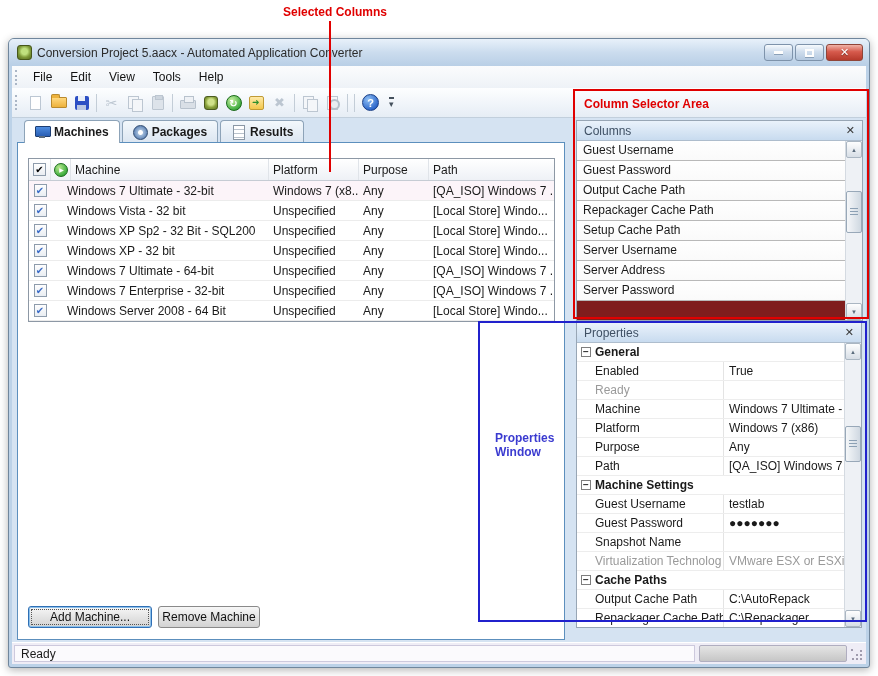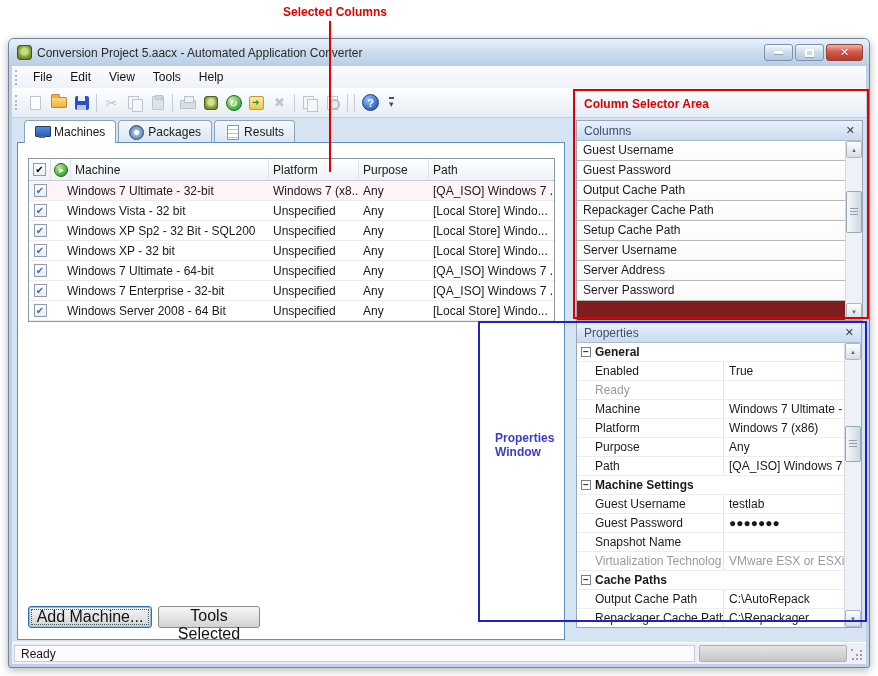--- a/index.html
+++ b/index.html
@@ -74,21 +74,21 @@
   .filter-input { width:152px; height:20px; border:1px solid #9fa9b4; padding:0 5px; font-size:12px;
     font-family:inherit; color:#333; margin:0 4px; background:#fff; }
   .filter-input::placeholder { color:#8a8f96; }
   .help-btn { width:17px; height:17px; border-radius:50%; margin:0 4px; color:#fff; font-weight:bold; font-size:11px;
     display:flex; align-items:center; justify-content:center;
     background:radial-gradient(circle at 35% 30%, #8fc0f5, #2a64c8 75%, #16409a); border:1px solid #1a3f86; }
   .overflow-btn { font-size:9px; color:#44505c; border-top:2px solid #44505c; line-height:8px; margin:0 6px; padding-top:1px; }
 
   
   .client { position:absolute; left:12px; top:118px; width:854px; height:524px; background:#d5e3f2; }
-  .tabstrip { position:absolute; left:24px; top:120px; height:23px; display:flex; z-index:5; }
+  .tabstrip { position:absolute; left:24px; top:120px; height:23px; display:flex; z-index:5;font-weight:bold; }
   .tab { display:flex; align-items:center; gap:5px; padding:0 10px; margin-right:2px; height:22px;
     border:1px solid #8da3b8; border-bottom:none; border-radius:4px 4px 0 0;
     background:linear-gradient(#f3f8fc,#dce6f1); }
   .tab.active { background:#fff; height:23px; }
   .tabicon { width:14px; height:12px; position:relative; }
   .k-machines .tabicon::before { content:""; position:absolute; left:0; top:0; width:14px; height:9px;
     background:linear-gradient(#4f8de0,#2a5fb4); border:1px solid #1c3d72; border-radius:1px; }
   .k-machines .tabicon::after { content:""; position:absolute; left:4px; bottom:0; width:6px; height:2px; background:#5b6b7d; }
   .k-packages .tabicon::before { content:""; position:absolute; left:0; top:-1px; width:13px; height:13px; border-radius:50%;
     background:radial-gradient(circle at 50% 50%, #fff 0 2px, #9db8d8 3px, #5d82b4 7px, #3a5f92); border:1px solid #2e4a70; }
@@ -115,21 +115,21 @@
     background:radial-gradient(circle at 35% 30%, #b8e88e, #3fae3f 70%, #1d7a1d); }
   .trow { height:20px; display:flex; align-items:center; border-bottom:1px solid #ececec; background:#fff; }
   .trow.highlight { background:#fcf4f9; }
   .tc { overflow:hidden; white-space:nowrap; flex:none; }
   .tc-sel { width:22px; display:flex; justify-content:center; }
   .tc-machine { width:218px; padding-left:16px; }
   .tc-platform { width:90px; padding-left:4px; }
   .tc-purpose { width:70px; padding-left:4px; }
   .tc-path { width:125px; padding-left:4px; }
 
-  .btn { position:absolute; height:22px; font-family:inherit; font-size:16px; color:#111; z-index:2;
+  .btn { position:absolute; height:22px; font-family:inherit; font-size:12px; color:#111; z-index:2;
     background:linear-gradient(#f7f7f7,#e6e6e6 45%,#d2d2d2); border:1px solid #8a8a8a; border-radius:3px; }
   .btn.focused { border-color:#2f6fb5; box-shadow:0 0 0 1px #8cc0ea inset; outline:1px dotted #555; outline-offset:-4px; }
   #add-btn { left:28px; top:606px; width:124px; }
   #remove-btn { left:158px; top:606px; width:102px; }
 
   
   .panel { position:absolute; background:#7f1d1d; border:1px solid #98a6b5; z-index:2; }
   .panel-header { height:20px; background:linear-gradient(#eaf2fb,#c8dbef); border-bottom:1px solid #aebdcd;
     display:flex; align-items:center; justify-content:space-between; padding:0 7px; color:#3f5064; }
   .panel-close { color:#3a3a3a; font-size:11px; }
@@ -378,21 +378,21 @@
         </span>
         <span class="tc tc-machine">Windows Server 2008 - 64 Bit</span>
         <span class="tc tc-platform">Unspecified</span>
         <span class="tc tc-purpose">Any</span>
         <span class="tc tc-path">[Local Store] Windo...</span>
       </div>
 
   </div>
 
   <button class="btn focused" id="add-btn">Add Machine...</button>
-  <button class="btn" id="remove-btn">Tools Selected</button>
+  <button class="btn" id="remove-btn">Remove Machine</button>
 
   <div class="panel" id="columns-panel">
     <div class="panel-header">
       <span>Columns</span>
       <span class="panel-close">✕</span>
     </div>
     <div class="col-list">
 
         <div class="col-item">Guest Username</div>
 

